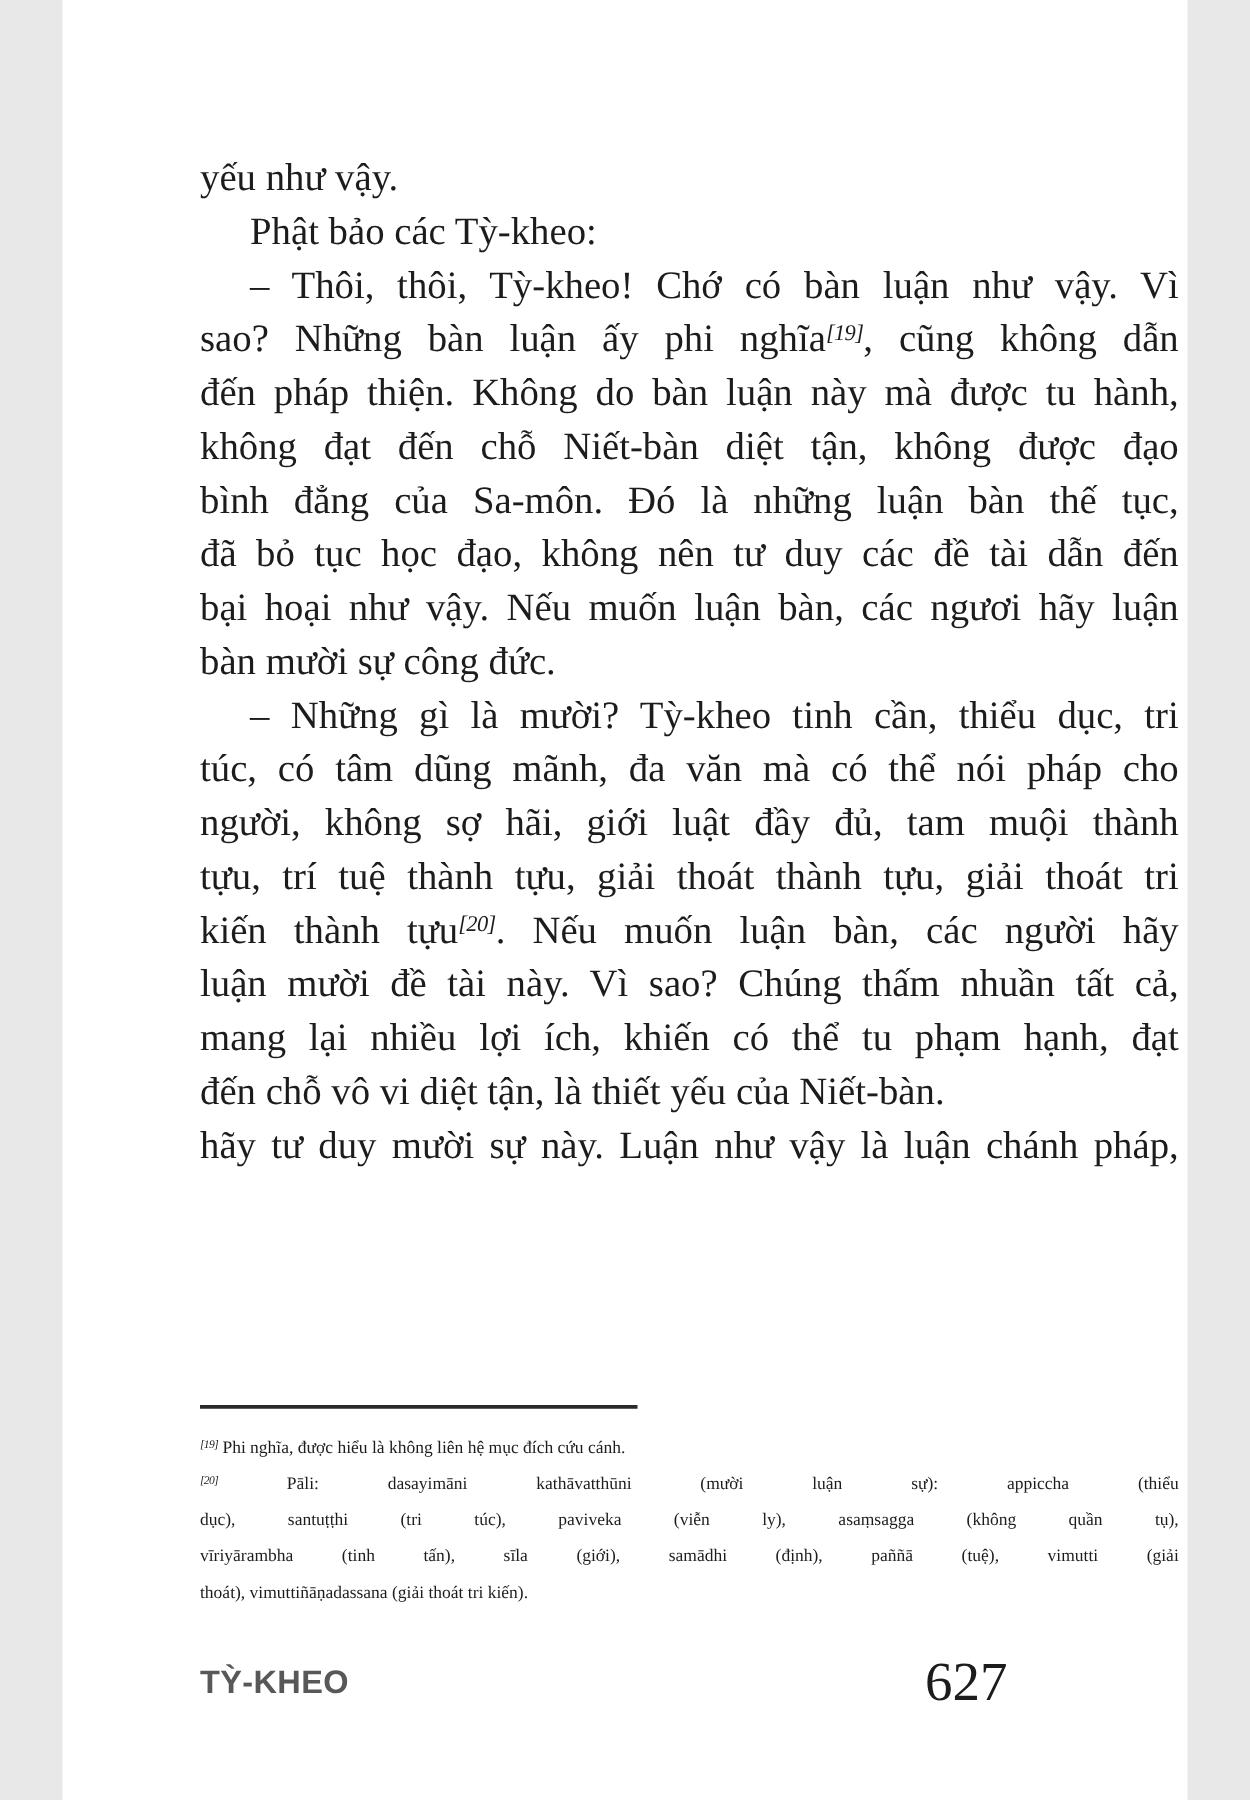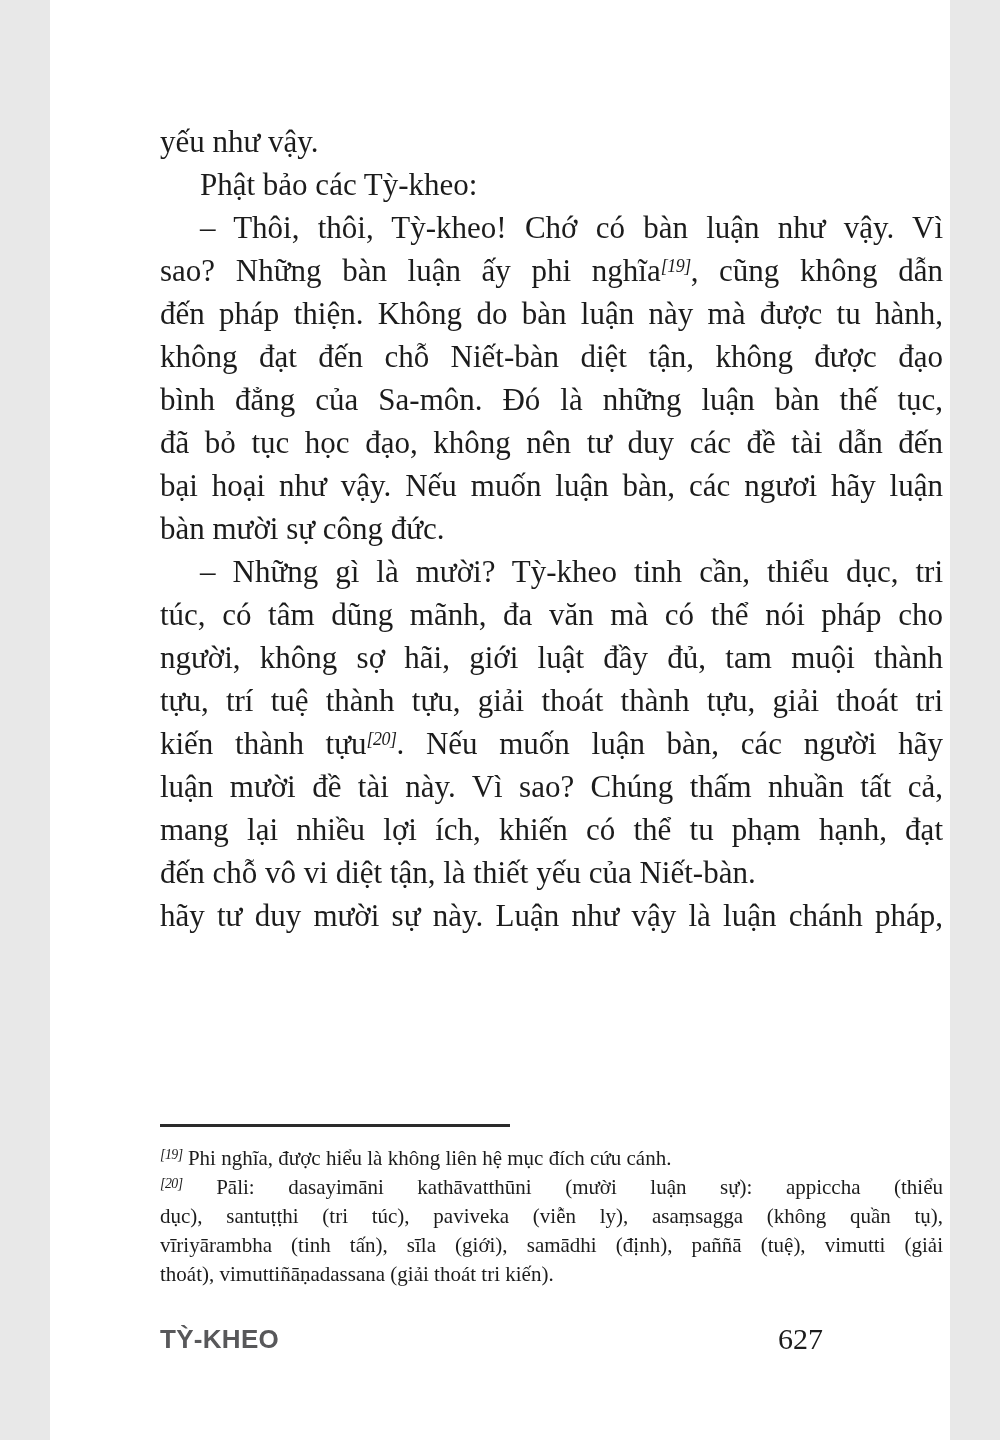--- a/index.html
+++ b/index.html
@@ -38,52 +38,52 @@
     letter-spacing: -0.5px;
     line-height: 0;
   }
 
   
   .footnote-area {
     position: absolute;
     left: 110px;
     top: 1124px;
     width: 783px;
-    font-size: 21px;
+    font-size: 14px;
     line-height: 29px;
   }
   .footnote-rule {
     width: 350px;
     height: 3px;
     background: var(--rule-color, #2a2a2a);
     margin-bottom: 17px;
   }
   .footnote-area .sup { font-size: 0.66em; top: -0.45em; }
 
   
   .page-footer {
     position: absolute;
     left: 110px;
-    right: 99px;
+    right: 116px;
     top: 1324px;
     display: flex;
     justify-content: space-between;
-    align-items: flex-start;
+    align-items: center;
   }
   .running-head {
     font-family: "Liberation Sans", sans-serif;
     font-weight: bold;
     font-size: 26px;
     letter-spacing: 0.3px;
     color: var(--footer-color, #58585a);
     line-height: 1.2;
   }
   .page-number {
     font-family: "Liberation Serif", "DejaVu Serif", serif;
-    font-size: 30px;
+    font-size: 44px;
     line-height: 1;
     margin-right: 28px;
     color: var(--text-color, #1c1c1c);
   }
 </style>
 </head>
 <body>
 
 <div class="page" style="--page-bg: #ffffff; --text-color: #1c1c1c; --footer-color: #58585a; --rule-color: #2a2a2a;">
 

